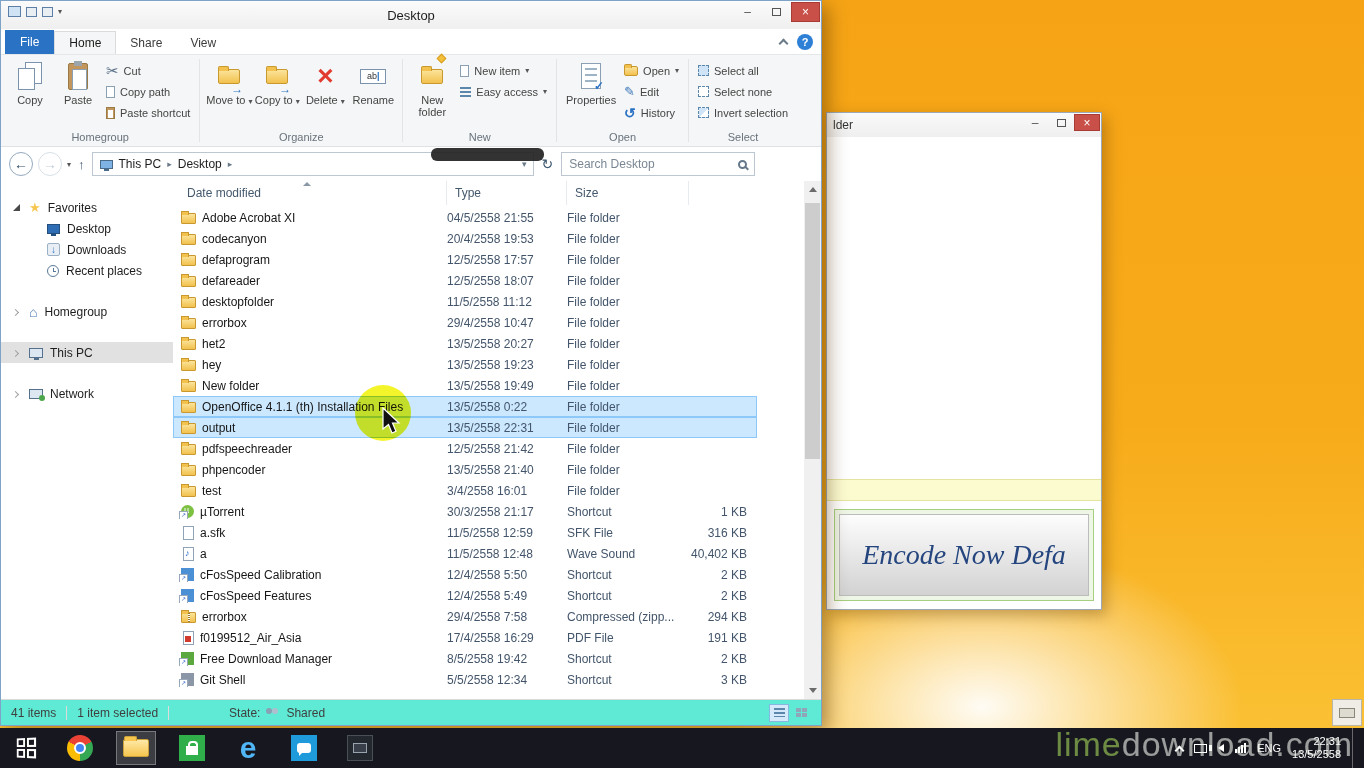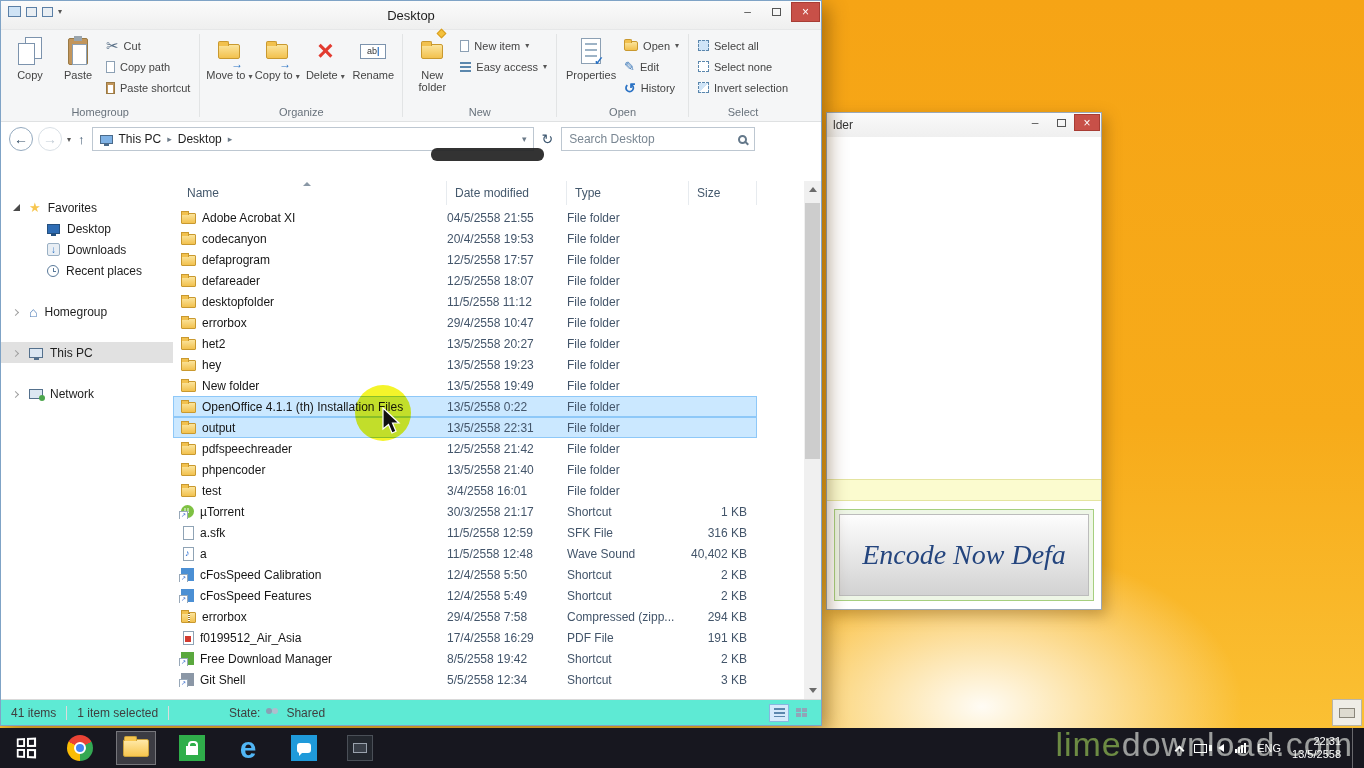--- a/index.html
+++ b/index.html
@@ -300,20 +300,30 @@
         <div class="cap-btn">–</div>
         <div class="cap-btn">
             <span class="cap-box"></span>
           </div>
         <div class="cap-btn cap-close">
             <span class="x">×</span>
           </div>
       </div>
     </div>
 
+    <div class="tabs">
+      <div class="tab tab-file">File</div>
+      <div class="tab tab-active">Home</div>
+      <div class="tab">Share</div>
+      <div class="tab">View</div>
+      <div class="tabs-right">
+        <span class="rib-chev"></span>
+        <span class="help-circ">?</span>
+      </div>
+    </div>
 
     <div class="ribbon">
       <div class="rgroup">
         <div class="rgroup-content">
           <div class="rbtn-lg">
             <span class="ric">
                 <span class="pages2"></span>
               </span>
             <span>Copy</span>
           </div>
@@ -506,21 +516,20 @@
         <div class="sb-item group-gap">
           <span class="tw tw-closed"></span>
           <span class="ic-net"></span>
           <span>Network</span>
         </div>
       </div>
 
       <div class="files">
         <div class="fhead">
           <span class="sort-up"></span>
-          <div>Name</div>
           <div>Date modified</div>
           <div>Type</div>
           <div>Size</div>
           <div></div>
         </div>
         <div class="rows">
             <div class="frow">
     <span class="name-cell">
       <span class="fi fi-folder"></span>
       <span>Adobe Acrobat XI</span>

